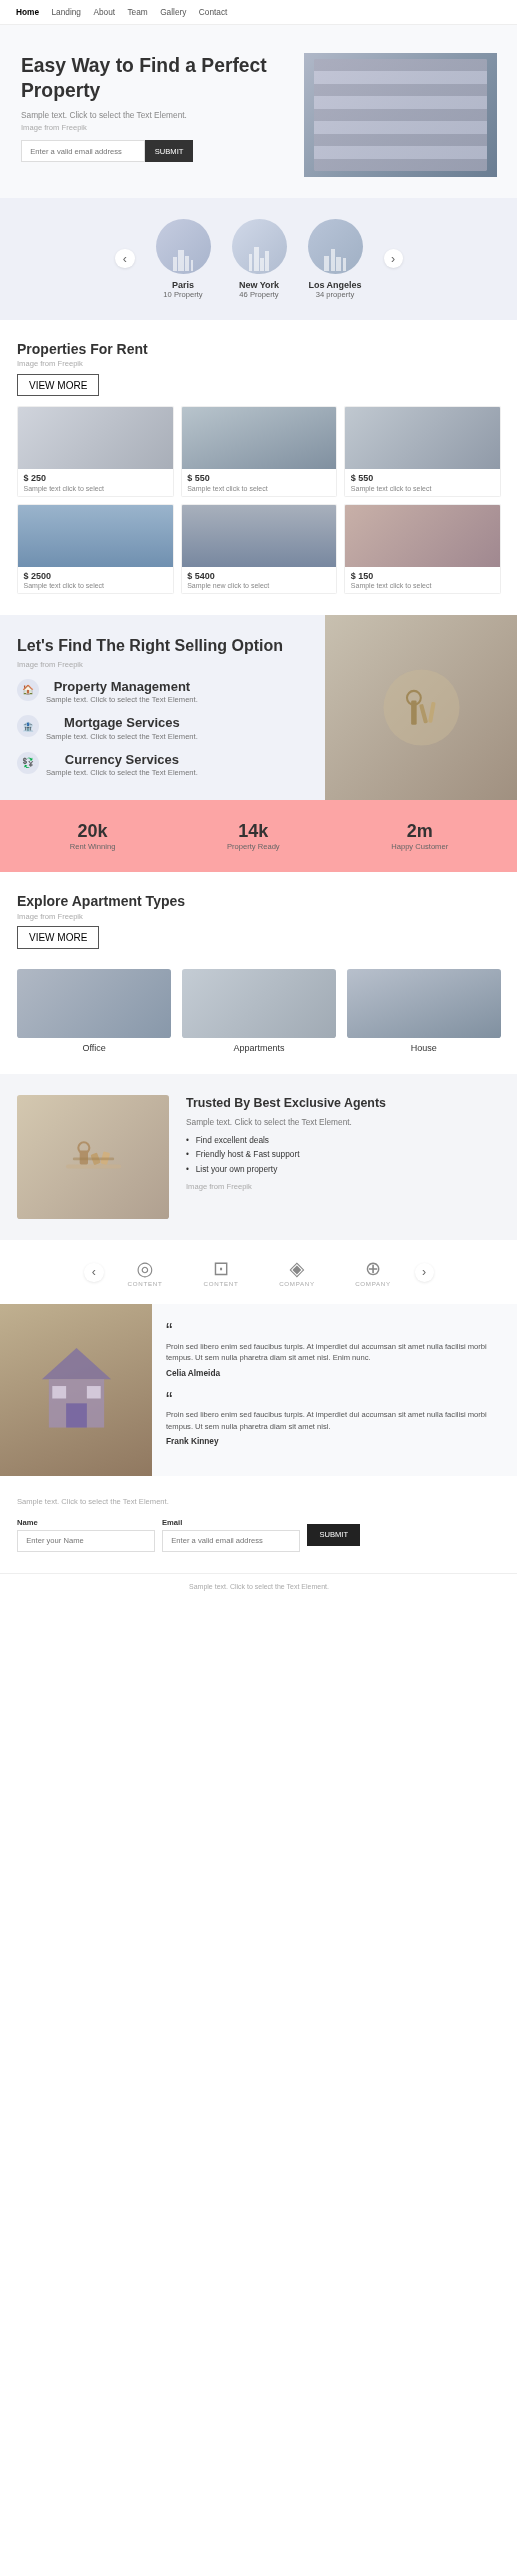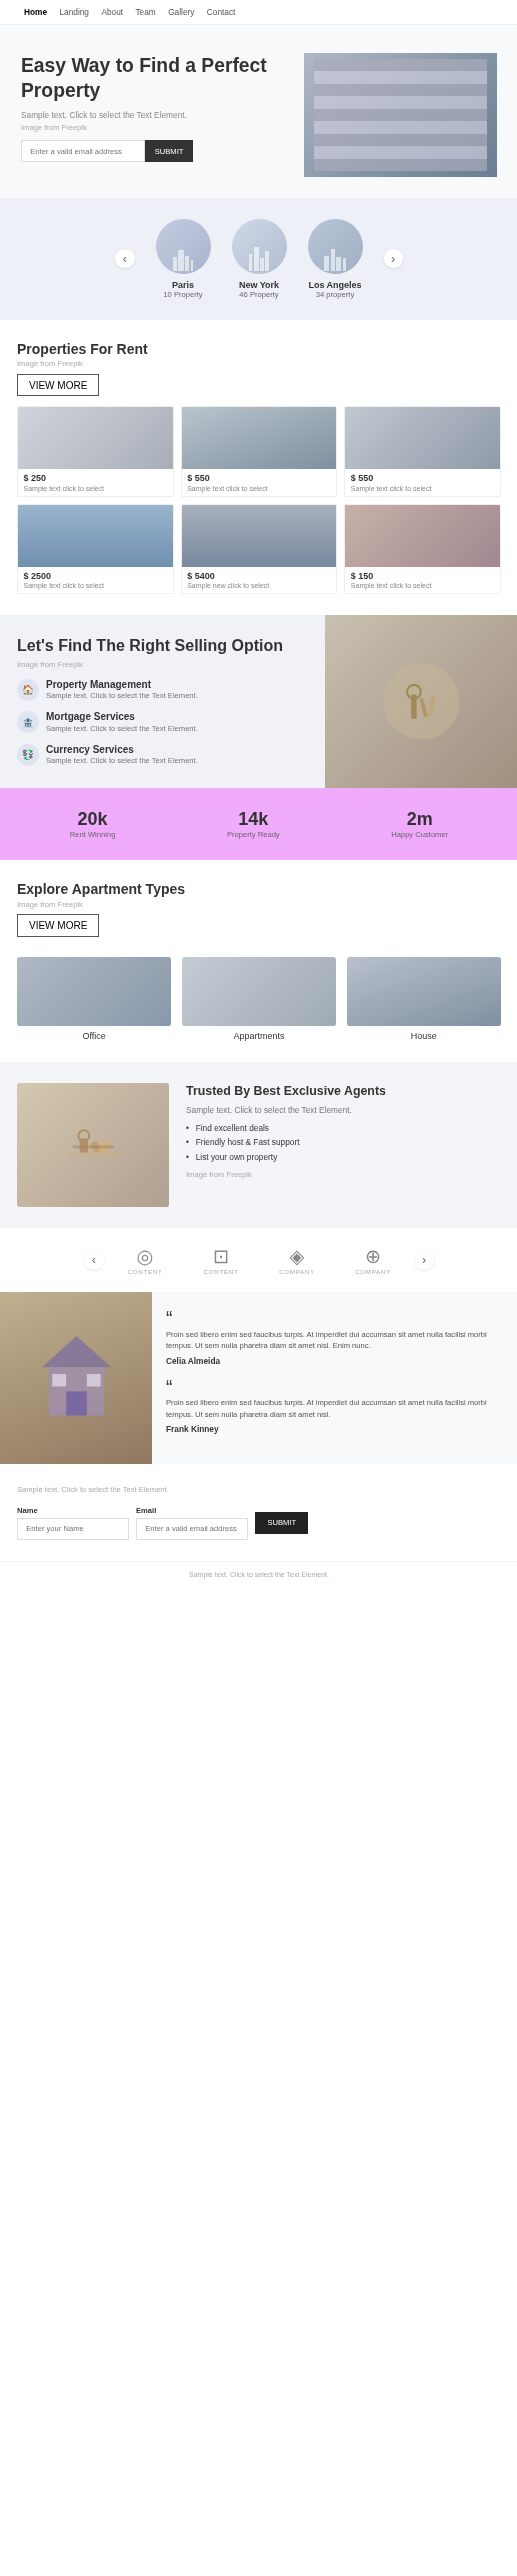--- a/index.html
+++ b/index.html
@@ -1,19 +1,19 @@
 <!DOCTYPE html>
 <html style="font-size:11px"><head>
   <meta charset="utf-8">
   <style>
     * { box-sizing: border-box; margin: 0; padding: 0; }
     body { font-family: Arial, sans-serif; font-size: 9px; color: #333; background: #fff; width: 518px; }
 
     
-    nav { display: flex; align-items: flex-end; padding: 7px 24px; background: #fff; border-bottom: 0.7px solid #eee; }
+    nav { display: flex; align-items: flex-end; padding: 7px 16px; background: #fff; border-bottom: 0.7px solid #eee; }
     .nav-links { display: flex; gap: 12.4px; font-size: 8.3px; }
     .nav-links span { cursor: pointer; color: #555; }
     .nav-links span.active { font-weight: bold; color: #000; }
 
     
     .hero { display: flex; padding: 28px 21px 21px; background: #f8f9fb; min-height: 138px; position: relative; }
     .hero-text { flex: 1; }
     .hero-text h1 { font-size: 19.3px; font-weight: bold; margin-bottom: 7px; line-height: 1.3; }
     .hero-text .sample-text { font-size: 8.3px; color: #888; margin-bottom: 2.8px; }
     .hero-text .freepik-note { font-size: 7.6px; color: #aaa; margin-bottom: 8.3px; }
@@ -54,25 +54,25 @@
     .property-price { font-weight: bold; font-size: 9px; margin-bottom: 1.4px; }
     .property-desc { font-size: 7px; color: #888; }
 
     
     .selling-section { display: flex; background: #f0f2f8; padding: 0; }
     .selling-text { flex: 1; padding: 21px 17px; }
     .selling-text h2 { font-size: 16px; font-weight: bold; margin-bottom: 2.8px; line-height: 1.3; }
     .selling-img { width: 193px; background: linear-gradient(135deg, #c8c0b0, #a09080); }
     .service-item { display: flex; align-items: flex-start; gap: 7px; margin-top: 9.7px; }
     .service-icon { width: 22px; height: 22px; border-radius: 50%; background: #e0e4f0; display: flex; align-items: center; justify-content: center; font-size: 9.7px; flex-shrink: 0; }
-    .service-name { font-weight: bold; font-size: 10px; margin-bottom: 1.4px; }
+    .service-name { font-weight: bold; font-size: 13px; margin-bottom: 1.4px; text-align: center; }
     .service-desc { font-size: 7.6px; color: #777; line-height: 1.4; }
 
     
-    .stats-section { display: flex; justify-content: space-around; padding: 21px 14px; background: #f0abfc; }
+    .stats-section { display: flex; justify-content: space-around; padding: 21px 14px; background: #fca5a5; }
     .stat-item { text-align: center; }
     .stat-number { font-size: 18px; font-weight: bold; }
     .stat-label { font-size: 7.6px; color: #666; }
 
     
     .apt-grid { display: grid; grid-template-columns: 1fr 1fr 1fr; gap: 10.4px; margin-top: 10.4px; }
     .apt-card { text-align: center; }
     .apt-img { height: 69px; background: #ccc; border-radius: 2.8px; margin-bottom: 5.5px; }
     .apt-img.office { background: linear-gradient(135deg, #b0b8c4, #8898aa); }
     .apt-img.house { background: linear-gradient(160deg, #b8c0cc, #8090a0); }
@@ -104,21 +104,21 @@
     .testimonial-text { font-size: 7.6px; color: #555; line-height: 1.5; margin-bottom: 4.1px; }
     .testimonial-author { font-weight: bold; font-size: 8.3px; }
 
     
     .dream-section { padding: 21px 17px; background: #fff; }
     .dream-section h2 { font-size: 16.6px; font-weight: bold; margin-bottom: 2.8px; }
     .dream-section .sample { font-size: 7.6px; color: #aaa; margin-bottom: 12.4px; }
     .dream-form { display: flex; gap: 7px; align-items: center; flex-wrap: wrap; }
     .form-group { display: flex; flex-direction: column; gap: 2.8px; }
     .form-group label { font-size: 7.6px; font-weight: bold; }
-    .form-group input { padding: 5.5px 8.3px; border: 0.7px solid #ddd; font-size: 7.6px; width: 112px; outline: none; }
+    .form-group input { padding: 5.5px 8.3px; border: 0.7px solid #ddd; font-size: 7.6px; width: 138px; outline: none; }
     .dream-submit { padding: 6.2px 12.4px; background: #222; color: #fff; border: none; font-size: 7.6px; cursor: pointer; }
 
     
     .footer { padding: 9.7px 17px; background: #fff; text-align: center; font-size: 7px; color: #aaa; border-top: 0.7px solid #eee; }
 
     
     .city-circle { display: flex; align-items: flex-end; justify-content: center; padding-bottom: 3.5px; }
     .city-buildings { display: flex; gap: 1.4px; align-items: flex-end; }
     .city-building { background: rgba(255,255,255,0.6); }
   </style>

